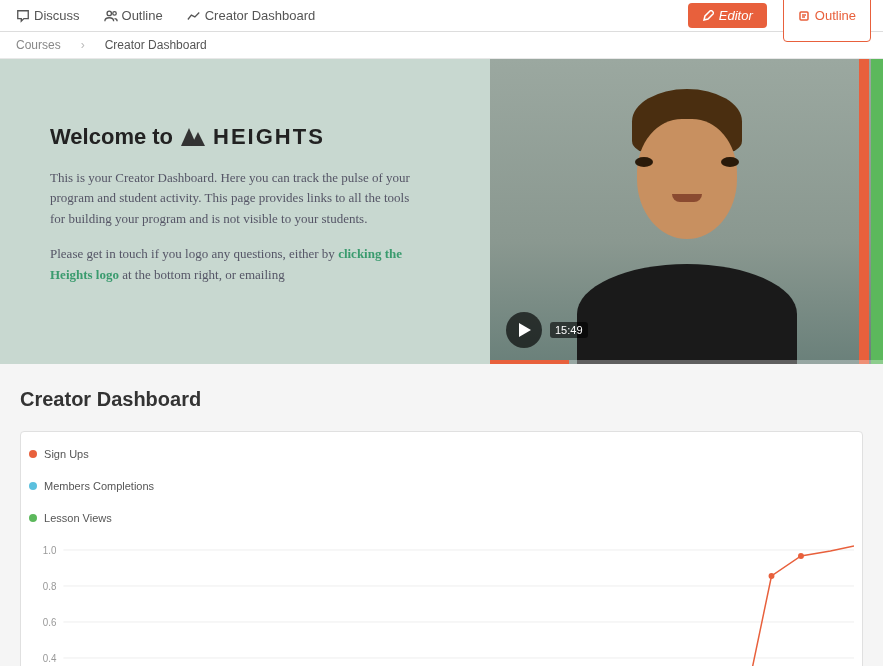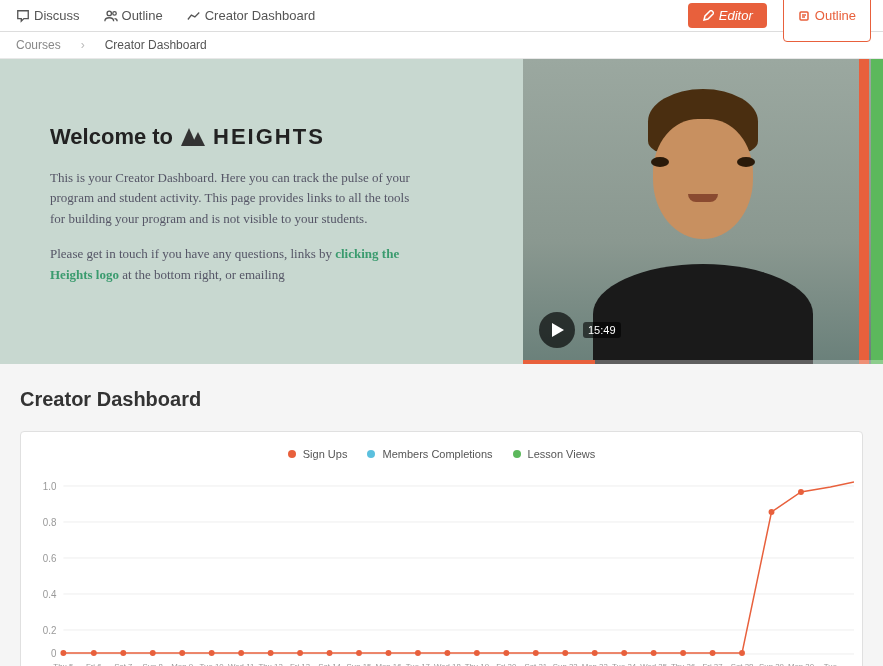--- a/index.html
+++ b/index.html
@@ -23,41 +23,41 @@
     .breadcrumb-current { color: #555; }
 
     
     .hero { display: flex; background: #c8d8d0; min-height: 305px; }
     .hero-text { flex: 1; padding: 40px 40px 40px 50px; display: flex; flex-direction: column; justify-content: center; }
     .hero-title { font-size: 22px; font-weight: 700; color: #222; margin-bottom: 18px; display: flex; align-items: center; gap: 8px; }
     .heights-mountains { display: inline-flex; align-items: center; gap: 3px; }
     .hero-body { font-size: 13px; color: #556; line-height: 1.6; max-width: 360px; font-family: Liberation Serif, serif; }
     .hero-body p { margin-bottom: 14px; }
     .hero-link { color: #3a9b6e; text-decoration: none; font-weight: 600; }
-    .hero-video { width: 360px; min-height: 305px; background: #ef4444; position: relative; flex-shrink: 0; overflow: hidden; }
+    .hero-video { width: 393px; min-height: 305px; background: #ef4444; position: relative; flex-shrink: 0; overflow: hidden; }
     .video-face { width: 100%; height: 100%; position: relative; background: #bbb; overflow: hidden; }
     
     .face-bg { position: absolute; inset: 0; background: linear-gradient(to bottom, #c8c4b8 0%, #c0bcb0 100%); }
     .wall-pattern { position: absolute; top: 0; left: 0; right: 0; height: 160px; background: repeating-linear-gradient(45deg, #444 0px, #444 2px, #333 2px, #333 12px); opacity: 0.5; }
     .green-bar { position: absolute; right: 0; top: 0; bottom: 0; width: 12px; background: #5cb85c; }
     .orange-bar { position: absolute; right: 14px; top: 0; bottom: 0; width: 10px; background: #e8603c; }
     .play-btn-wrap { position: absolute; bottom: 16px; left: 16px; display: flex; align-items: center; gap: 8px; }
     .play-btn { width: 36px; height: 36px; background: rgba(0,0,0,0.65); border-radius: 50%; display: flex; align-items: center; justify-content: center; cursor: pointer; }
     .play-triangle { width: 0; height: 0; border-top: 7px solid transparent; border-bottom: 7px solid transparent; border-left: 12px solid #fff; margin-left: 2px; }
     .video-time { background: rgba(0,0,0,0.6); color: #fff; font-size: 11px; padding: 2px 5px; border-radius: 3px; }
     .video-progress { position: absolute; bottom: 0; left: 0; right: 0; height: 4px; background: rgba(255,255,255,0.3); }
     .video-progress-bar { height: 100%; width: 20%; background: #e8603c; }
 
     
     .dashboard-section { padding: 24px 20px 10px; background: #f5f5f5; }
     .dashboard-title { font-size: 20px; font-weight: 600; color: #333; margin-bottom: 20px; }
 
     
     .chart-container { background: #fff; border: 1px solid #e0e0e0; border-radius: 4px; padding: 16px 8px 8px; margin: 0 0 16px; }
-    .chart-legend { display: flex; justify-content: center; gap: 20px; margin-bottom: 12px; font-size: 11px; color: #555; }
+    .chart-legend { display: flex; justify-content: center; gap: 20px; margin-bottom: 12px; font-size: 11px; color: #555; flex-direction: column; }
     .legend-dot { width: 8px; height: 8px; border-radius: 50%; display: inline-block; margin-right: 4px; }
     .chart-area { position: relative; height: 200px; }
     .chart-svg { width: 100%; height: 100%; }
   </style>
 </head>
 <body>
 
 <nav class="top-nav">
   <div class="nav-item">
     <svg class="nav-icon" viewBox="0 0 16 16" fill="none" stroke="#555" stroke-width="1.5">
@@ -111,21 +111,21 @@
         <svg width="24" height="18" viewBox="0 0 24 18" fill="#333">
           <polygon points="8,0 0,18 16,18"></polygon>
           <polygon points="17,4 10,18 24,18"></polygon>
         </svg>
       </span>
       <span style="letter-spacing:2px;">HEIGHTS</span>
     </div>
     <div class="hero-body">
       <p>This is your Creator Dashboard. Here you can track the pulse of your program and student activity. This page provides links to all the tools for building your program and is not visible to your students.</p>
       <p>
-        <span>Please get in touch if you have any questions, links by </span><a href="#" class="hero-link">clicking the Heights logo</a><span> at the bottom right, or emailing</span>
+        <span>Please get in touch if you logo any questions, either by </span><a href="#" class="hero-link">clicking the Heights logo</a><span> at the bottom right, or emailing</span>
         <br>
       </p>
     </div>
   </div>
   <div class="hero-video">
     <div class="video-face">
       <div class="face-bg"></div>
       <div class="wall-pattern"></div>
 
       <div style="position:absolute;inset:0;background:linear-gradient(to bottom, #9ba8a0 0%, #8a9890 60%, #6a807a 100%);"></div>

